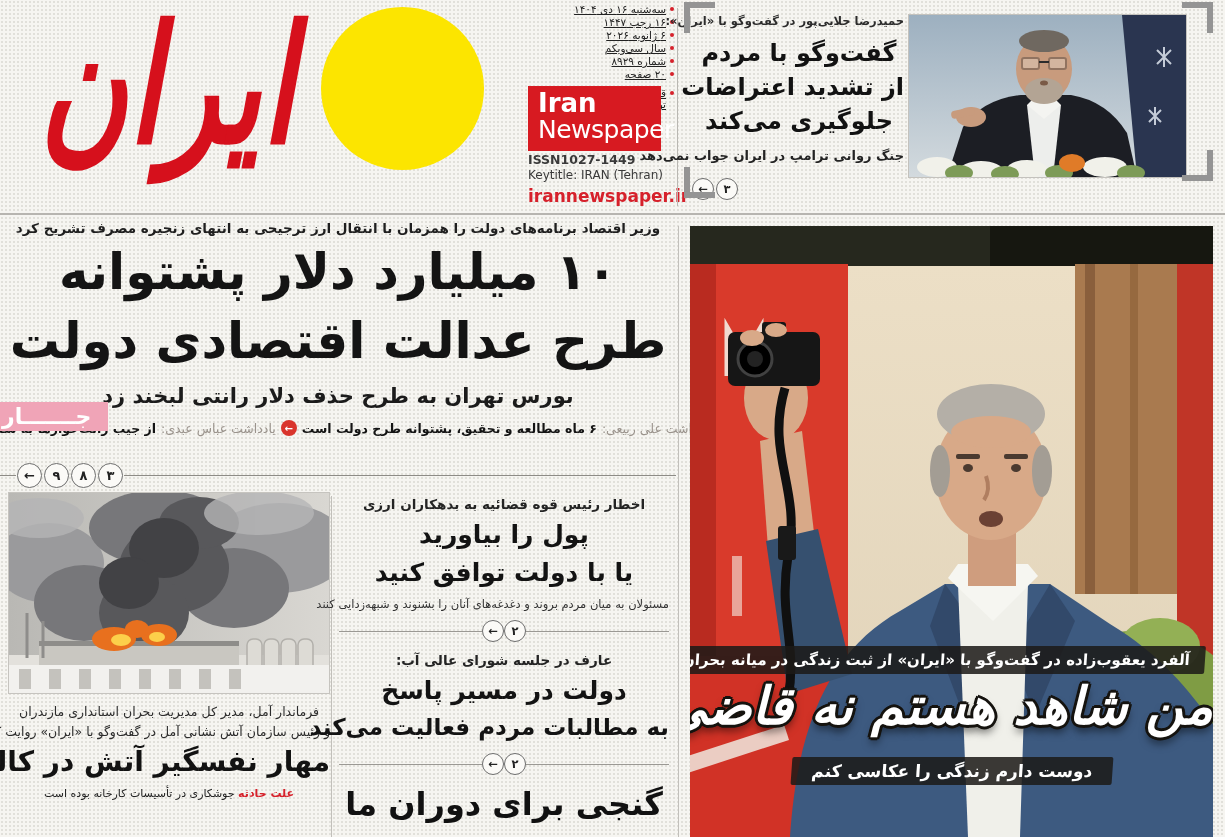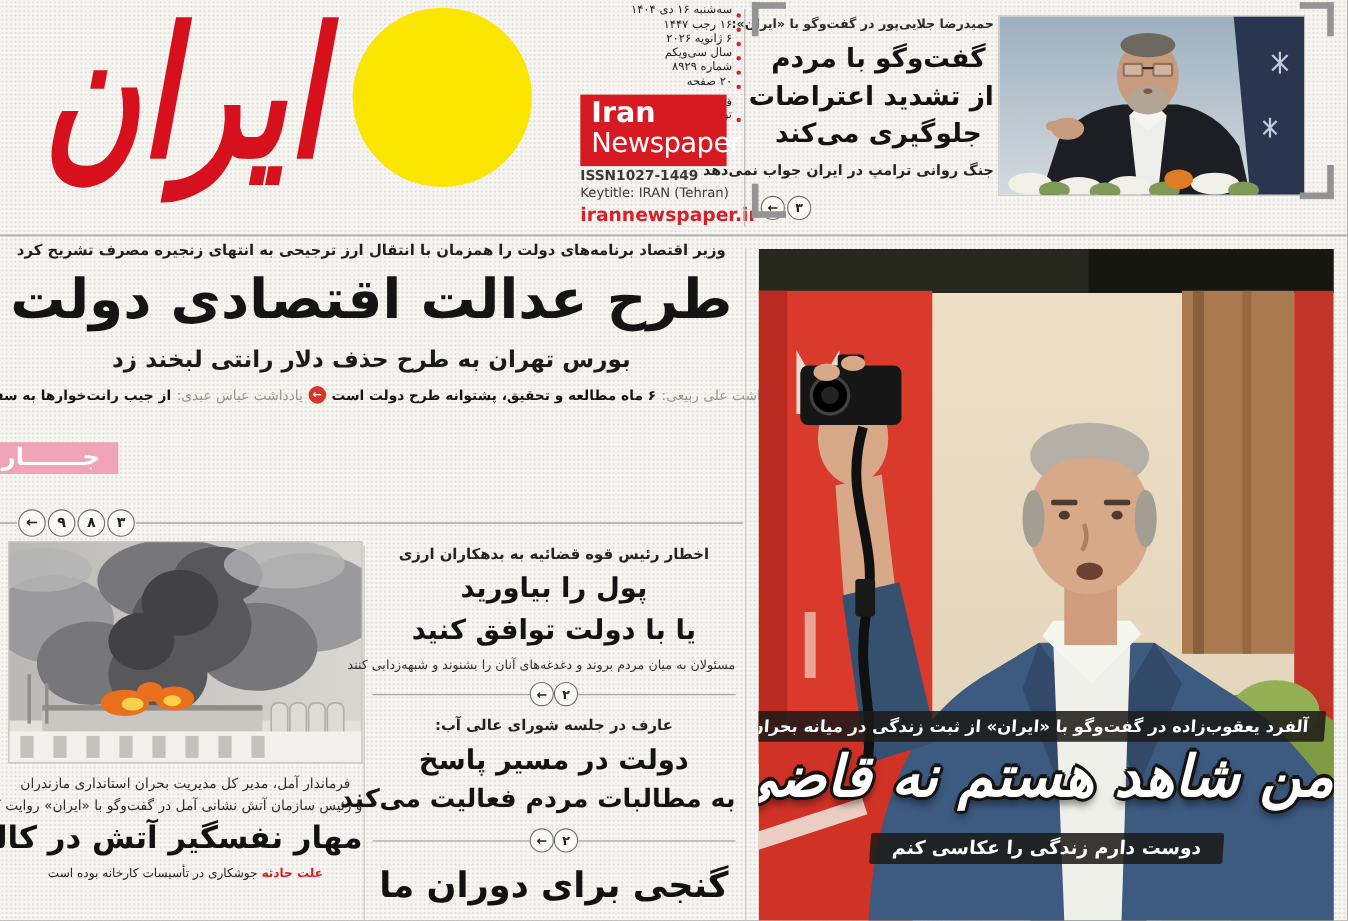--- a/index.html
+++ b/index.html
@@ -11,21 +11,21 @@
   .ltr{direction:ltr;text-align:left;}
   
   .logo-fa{position:absolute;left:2px;top:-12px;width:330px;height:210px;
            font-size:118px;font-weight:bold;font-style:italic;color:#d6101c;
            display:flex;align-items:center;justify-content:center;
            transform:scale(1.02,1.38);transform-origin:center 60%;z-index:3;}
   .logo-circle{position:absolute;left:321px;top:7px;width:163px;height:163px;border-radius:50%;
            background:#fce500;z-index:2;}
   .dates{position:absolute;left:528px;top:4px;width:146px;margin:0;padding:0;list-style:none;
          font-size:10.5px;line-height:11.5px;color:#222;}
-  .dates li{display:flex;gap:4px;align-items:flex-end;margin-bottom:1.5px;}
+  .dates li{display:flex;gap:4px;align-items:flex-start;margin-bottom:1.5px;text-decoration:underline;}
   .dates li.price{margin-top:7px;}
   .bullet{flex:0 0 auto;width:4px;height:4px;border-radius:50%;background:#d6212b;margin-top:3px;}
   .enbox{position:absolute;left:528px;top:86px;width:113px;background:#d71a21;color:#fff;
          padding:4px 10px 9px;line-height:1.02;}
   .enbox .l1{font-size:26px;font-weight:bold;display:block;}
   .enbox .l2{font-size:25px;display:block;letter-spacing:-0.5px;}
   .issn{position:absolute;left:528px;top:152px;font-size:12.5px;line-height:16px;color:#3a3a3a;font-weight:bold;}
   .keytitle{position:absolute;left:528px;top:168px;font-size:12px;color:#3a3a3a;}
   .site{position:absolute;left:528px;top:186px;font-size:17px;font-weight:bold;color:#d6212b;}
   .vrule-h{position:absolute;left:677px;top:8px;height:198px;width:1px;background:#b9b7b2;}
@@ -219,20 +219,21 @@
     </div>
     <div class="ta-circles">
       <span class="pcircle sm">←</span>
       <span class="pcircle sm">۳</span>
     </div>
   </div>
 
   <div class="lead">
     <div class="lead-kicker">وزیر اقتصاد برنامه‌های دولت را همزمان با انتقال ارز ترجیحی به انتهای زنجیره مصرف تشریح کرد</div>
     <div class="lead-h1">
+      <span>۱۰ میلیارد دلار پشتوانه</span>
       <span>طرح عدالت اقتصادی دولت</span>
     </div>
     <div class="lead-sub">بورس تهران به طرح حذف دلار رانتی لبخند زد</div>
     <div class="notes">
       <span class="badge plus">+</span>
       <span class="note-label">یادداشت علی ربیعی:</span>
       <span class="note-text">۶ ماه مطالعه و تحقیق، پشتوانه طرح دولت است</span>
       <span class="badge arrow">←</span>
       <span class="note-label">یادداشت عباس عبدی:</span>
       <span class="note-text">از جیب رانت‌خوارها به سفره مردم</span>

